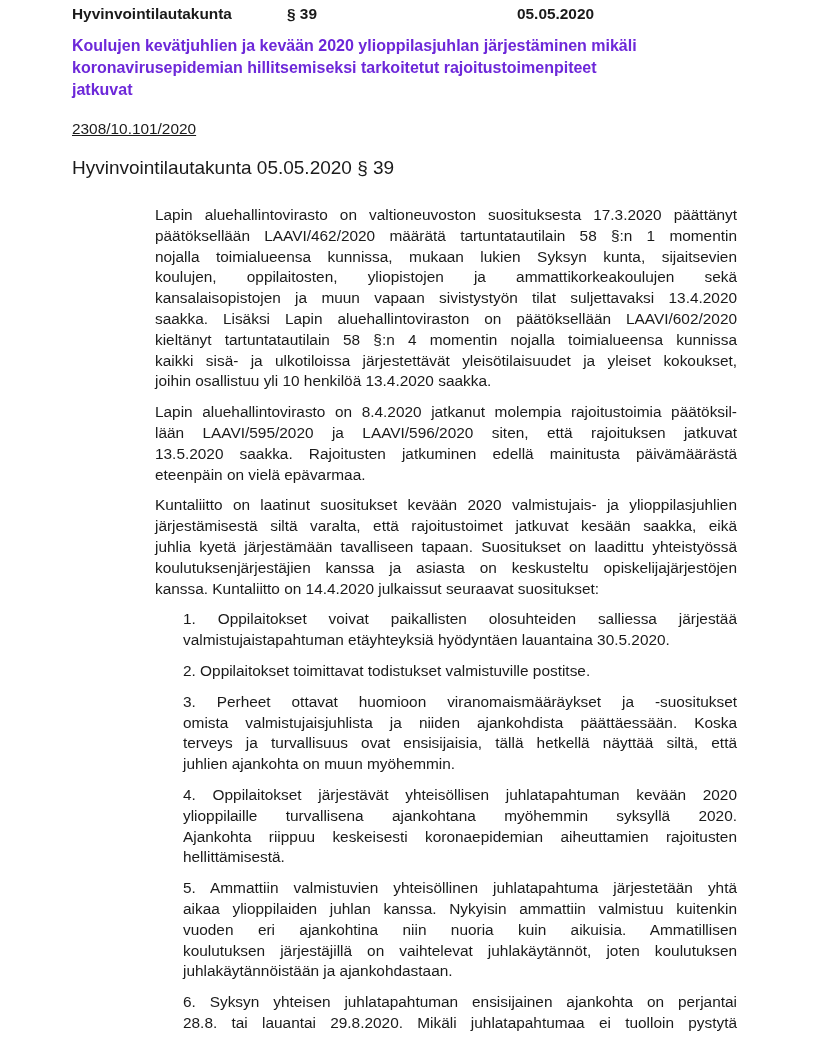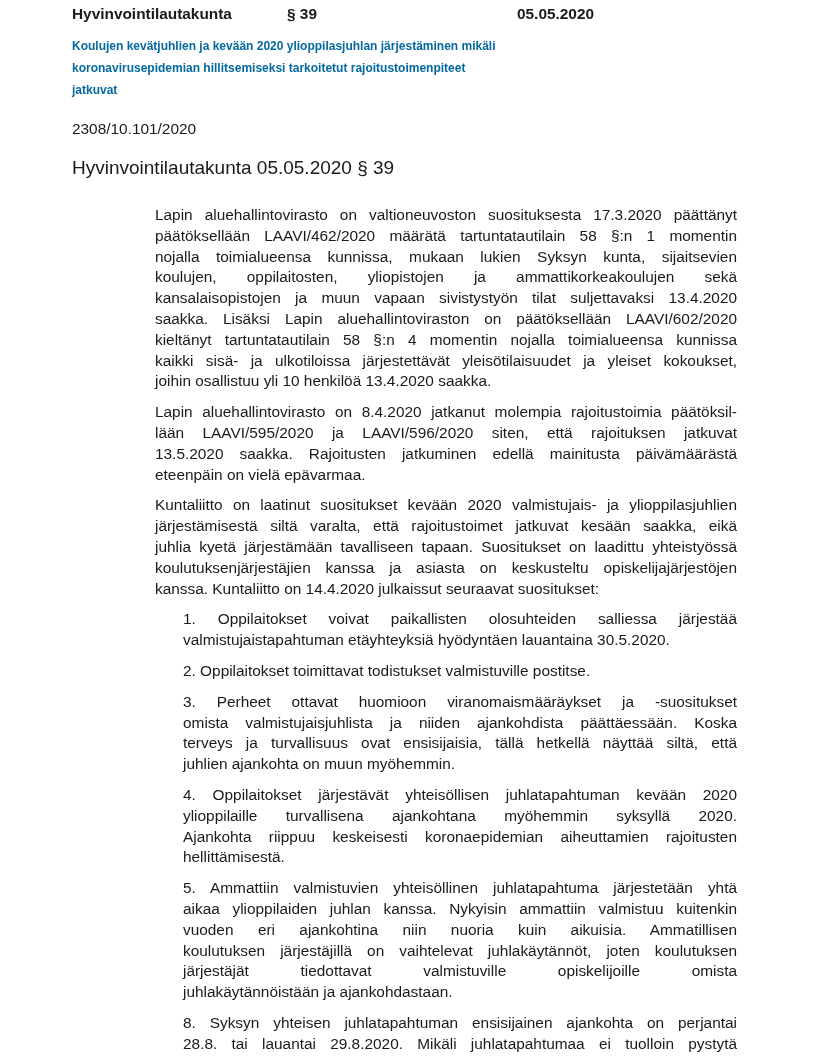--- a/index.html
+++ b/index.html
@@ -32,31 +32,32 @@
   .h-committee { position: absolute; left: 72px; top: 0; white-space: nowrap; }
   .h-section   { position: absolute; left: 287px; top: 0; white-space: nowrap; }
   .h-date      { position: absolute; left: 517px; top: 0; white-space: nowrap; }
 
   .doc-title {
     position: absolute;
     left: 72px;
     top: 35px;
     width: 700px;
     margin: 0;
-    font-size: 12px;
+    font-size: 16px;
     font-weight: 700;
     line-height: 22px;
-    color: #0369a1;
+    color: #6d28d9;
   }
   .ref {
     position: absolute;
     left: 72px;
     top: 120px;
     font-size: 15.4px;
     white-space: nowrap;
+    text-decoration: underline;
   }
   .subheader {
     position: absolute;
     left: 72px;
     top: 157px;
     font-size: 19px;
     white-space: nowrap;
   }
   .content {
     position: absolute;
@@ -143,22 +144,21 @@
         <div class="line">4. Oppilaitokset järjestävät yhteisöllisen juhlatapahtuman kevään 2020</div>
         <div class="line">ylioppilaille turvallisena ajankohtana myöhemmin syksyllä 2020.</div>
         <div class="line">Ajankohta riippuu keskeisesti koronaepidemian aiheuttamien rajoitusten</div>
         <div class="line last">hellittämisestä.</div>
       </div>
       <div class="block list">
         <div class="line">5. Ammattiin valmistuvien yhteisöllinen juhlatapahtuma järjestetään yhtä</div>
         <div class="line">aikaa ylioppilaiden juhlan kanssa. Nykyisin ammattiin valmistuu kuitenkin</div>
         <div class="line">vuoden eri ajankohtina niin nuoria kuin aikuisia. Ammatillisen</div>
         <div class="line">koulutuksen järjestäjillä on vaihtelevat juhlakäytännöt, joten koulutuksen</div>
-        <div class="line">järjestäjät tiedottavat valmistuville opiskelijoille omista</div>
         <div class="line last">juhlakäytännöistään ja ajankohdastaan.</div>
       </div>
       <div class="block list">
-        <div class="line">8. Syksyn yhteisen juhlatapahtuman ensisijainen ajankohta on perjantai</div>
+        <div class="line">6. Syksyn yhteisen juhlatapahtuman ensisijainen ajankohta on perjantai</div>
         <div class="line">28.8. tai lauantai 29.8.2020. Mikäli juhlatapahtumaa ei tuolloin pystytä</div>
       </div>
     </div>
 
 </div>
 
 </body></html>

